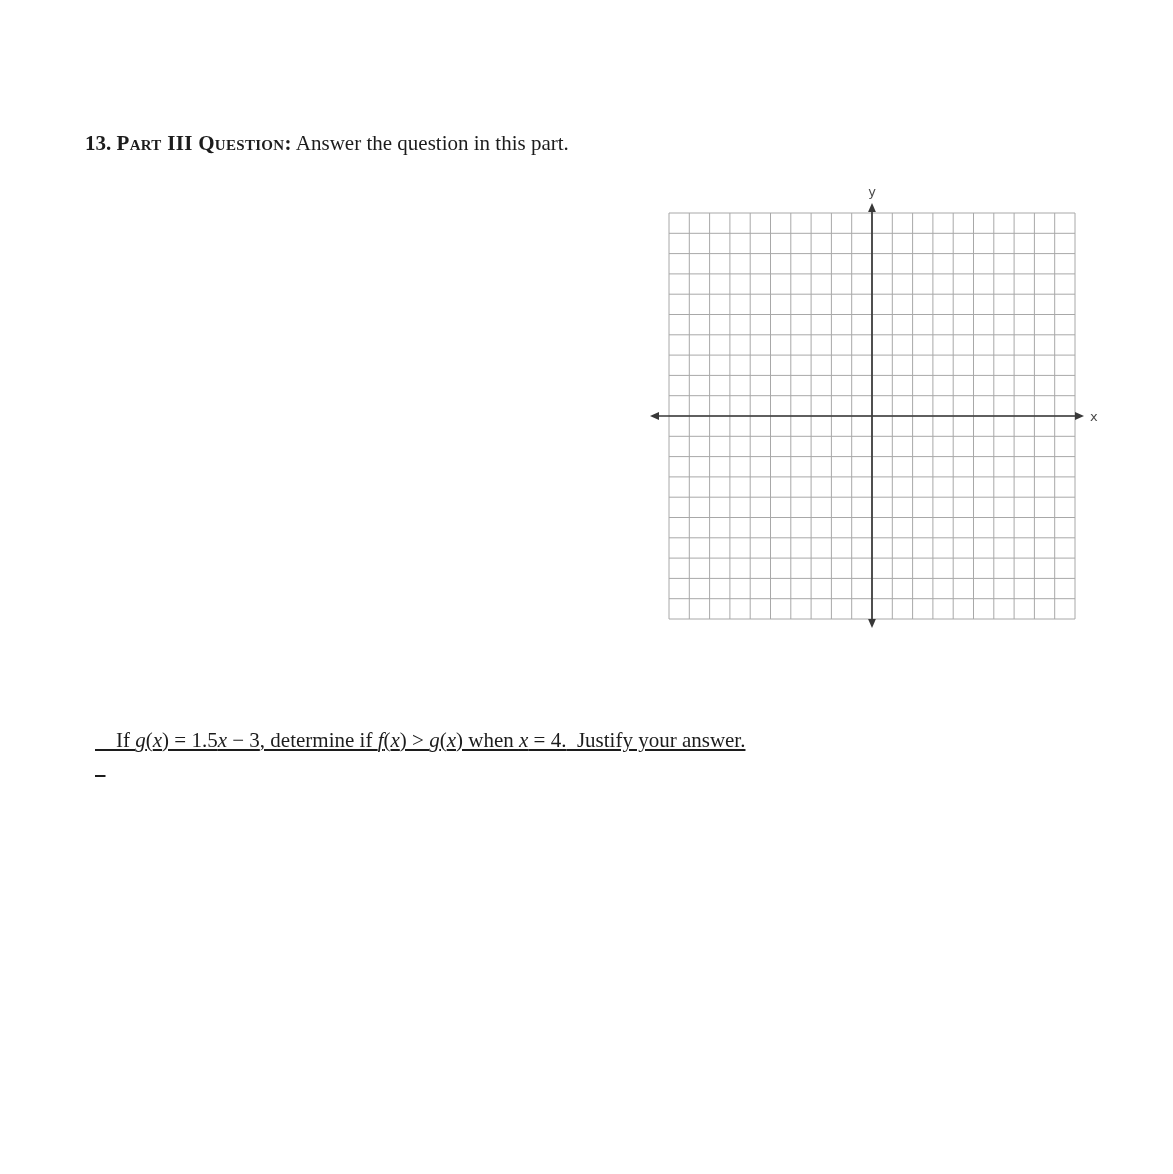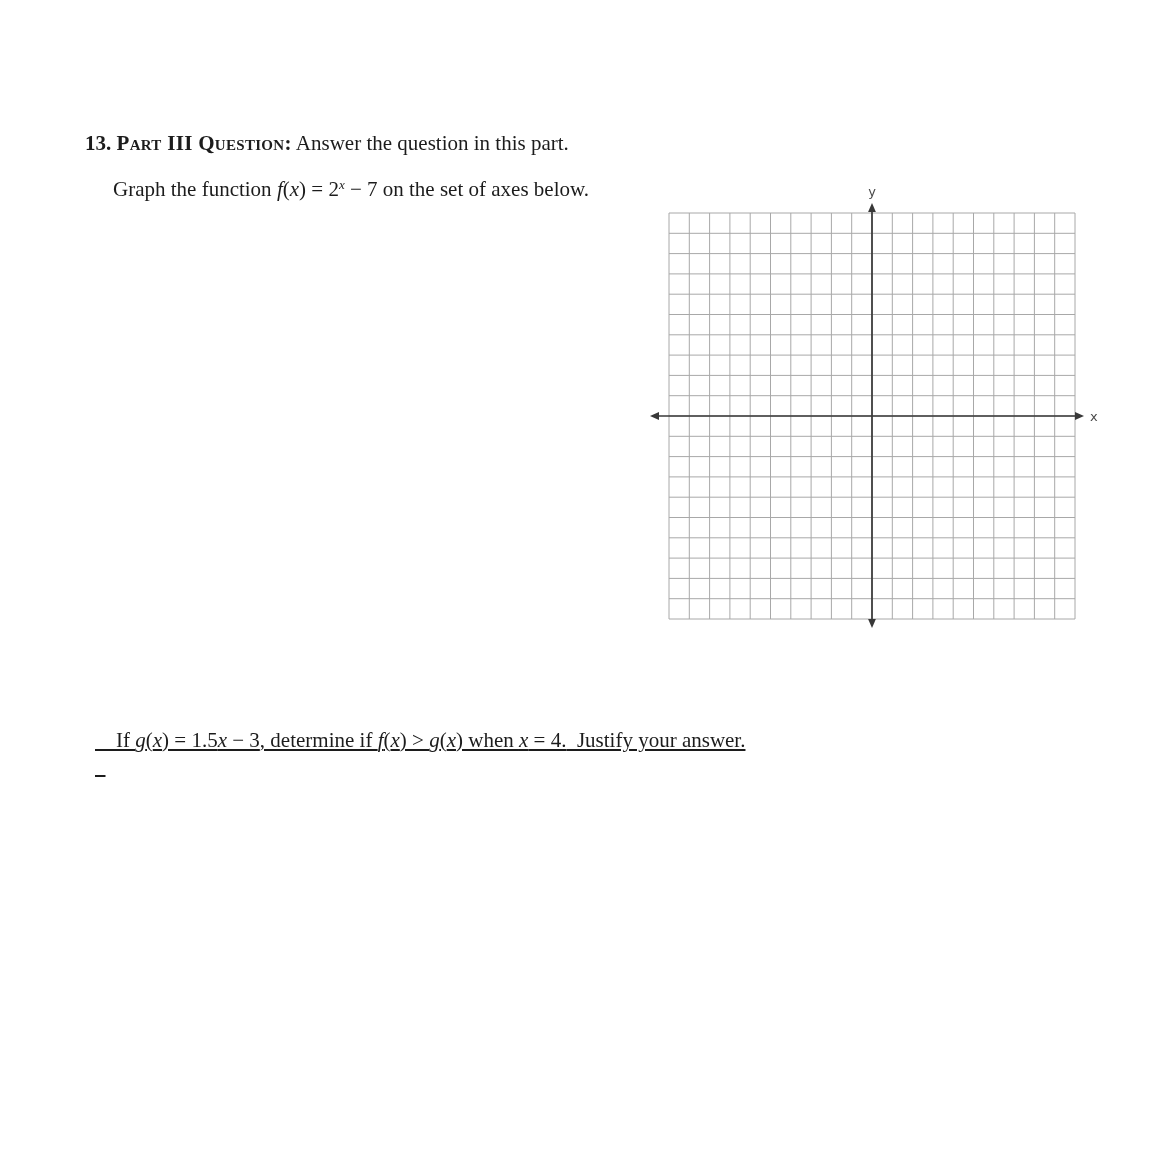--- a/index.html
+++ b/index.html
@@ -44,23 +44,20 @@
 </style>
 </head>
 <body>
 
 <div class="page">
 
   <div class="textline line-header">
     <span class="b">13. </span><span class="b sc">Part III Question:</span><span> Answer the question in this part.</span>
   </div>
 
-  <div class="textline line-prompt">
-    <span>Graph the function </span><span class="it">f</span><span>(</span><span class="it">x</span><span>) = 2</span><span class="exp">x</span><span> − 7 </span><span>on the set of axes below.</span>
-  </div>
 
   <div class="graph-wrap">
     <svg width="480" height="465" viewBox="0 0 480 465">
       <g>
           <line x1="29" y1="33" x2="29" y2="439" stroke="#a8a8a8" stroke-width="1"></line>
           <line x1="49.3" y1="33" x2="49.3" y2="439" stroke="#a8a8a8" stroke-width="1"></line>
           <line x1="69.6" y1="33" x2="69.6" y2="439" stroke="#a8a8a8" stroke-width="1"></line>
           <line x1="89.9" y1="33" x2="89.9" y2="439" stroke="#a8a8a8" stroke-width="1"></line>
           <line x1="110.2" y1="33" x2="110.2" y2="439" stroke="#a8a8a8" stroke-width="1"></line>
           <line x1="130.5" y1="33" x2="130.5" y2="439" stroke="#a8a8a8" stroke-width="1"></line>

